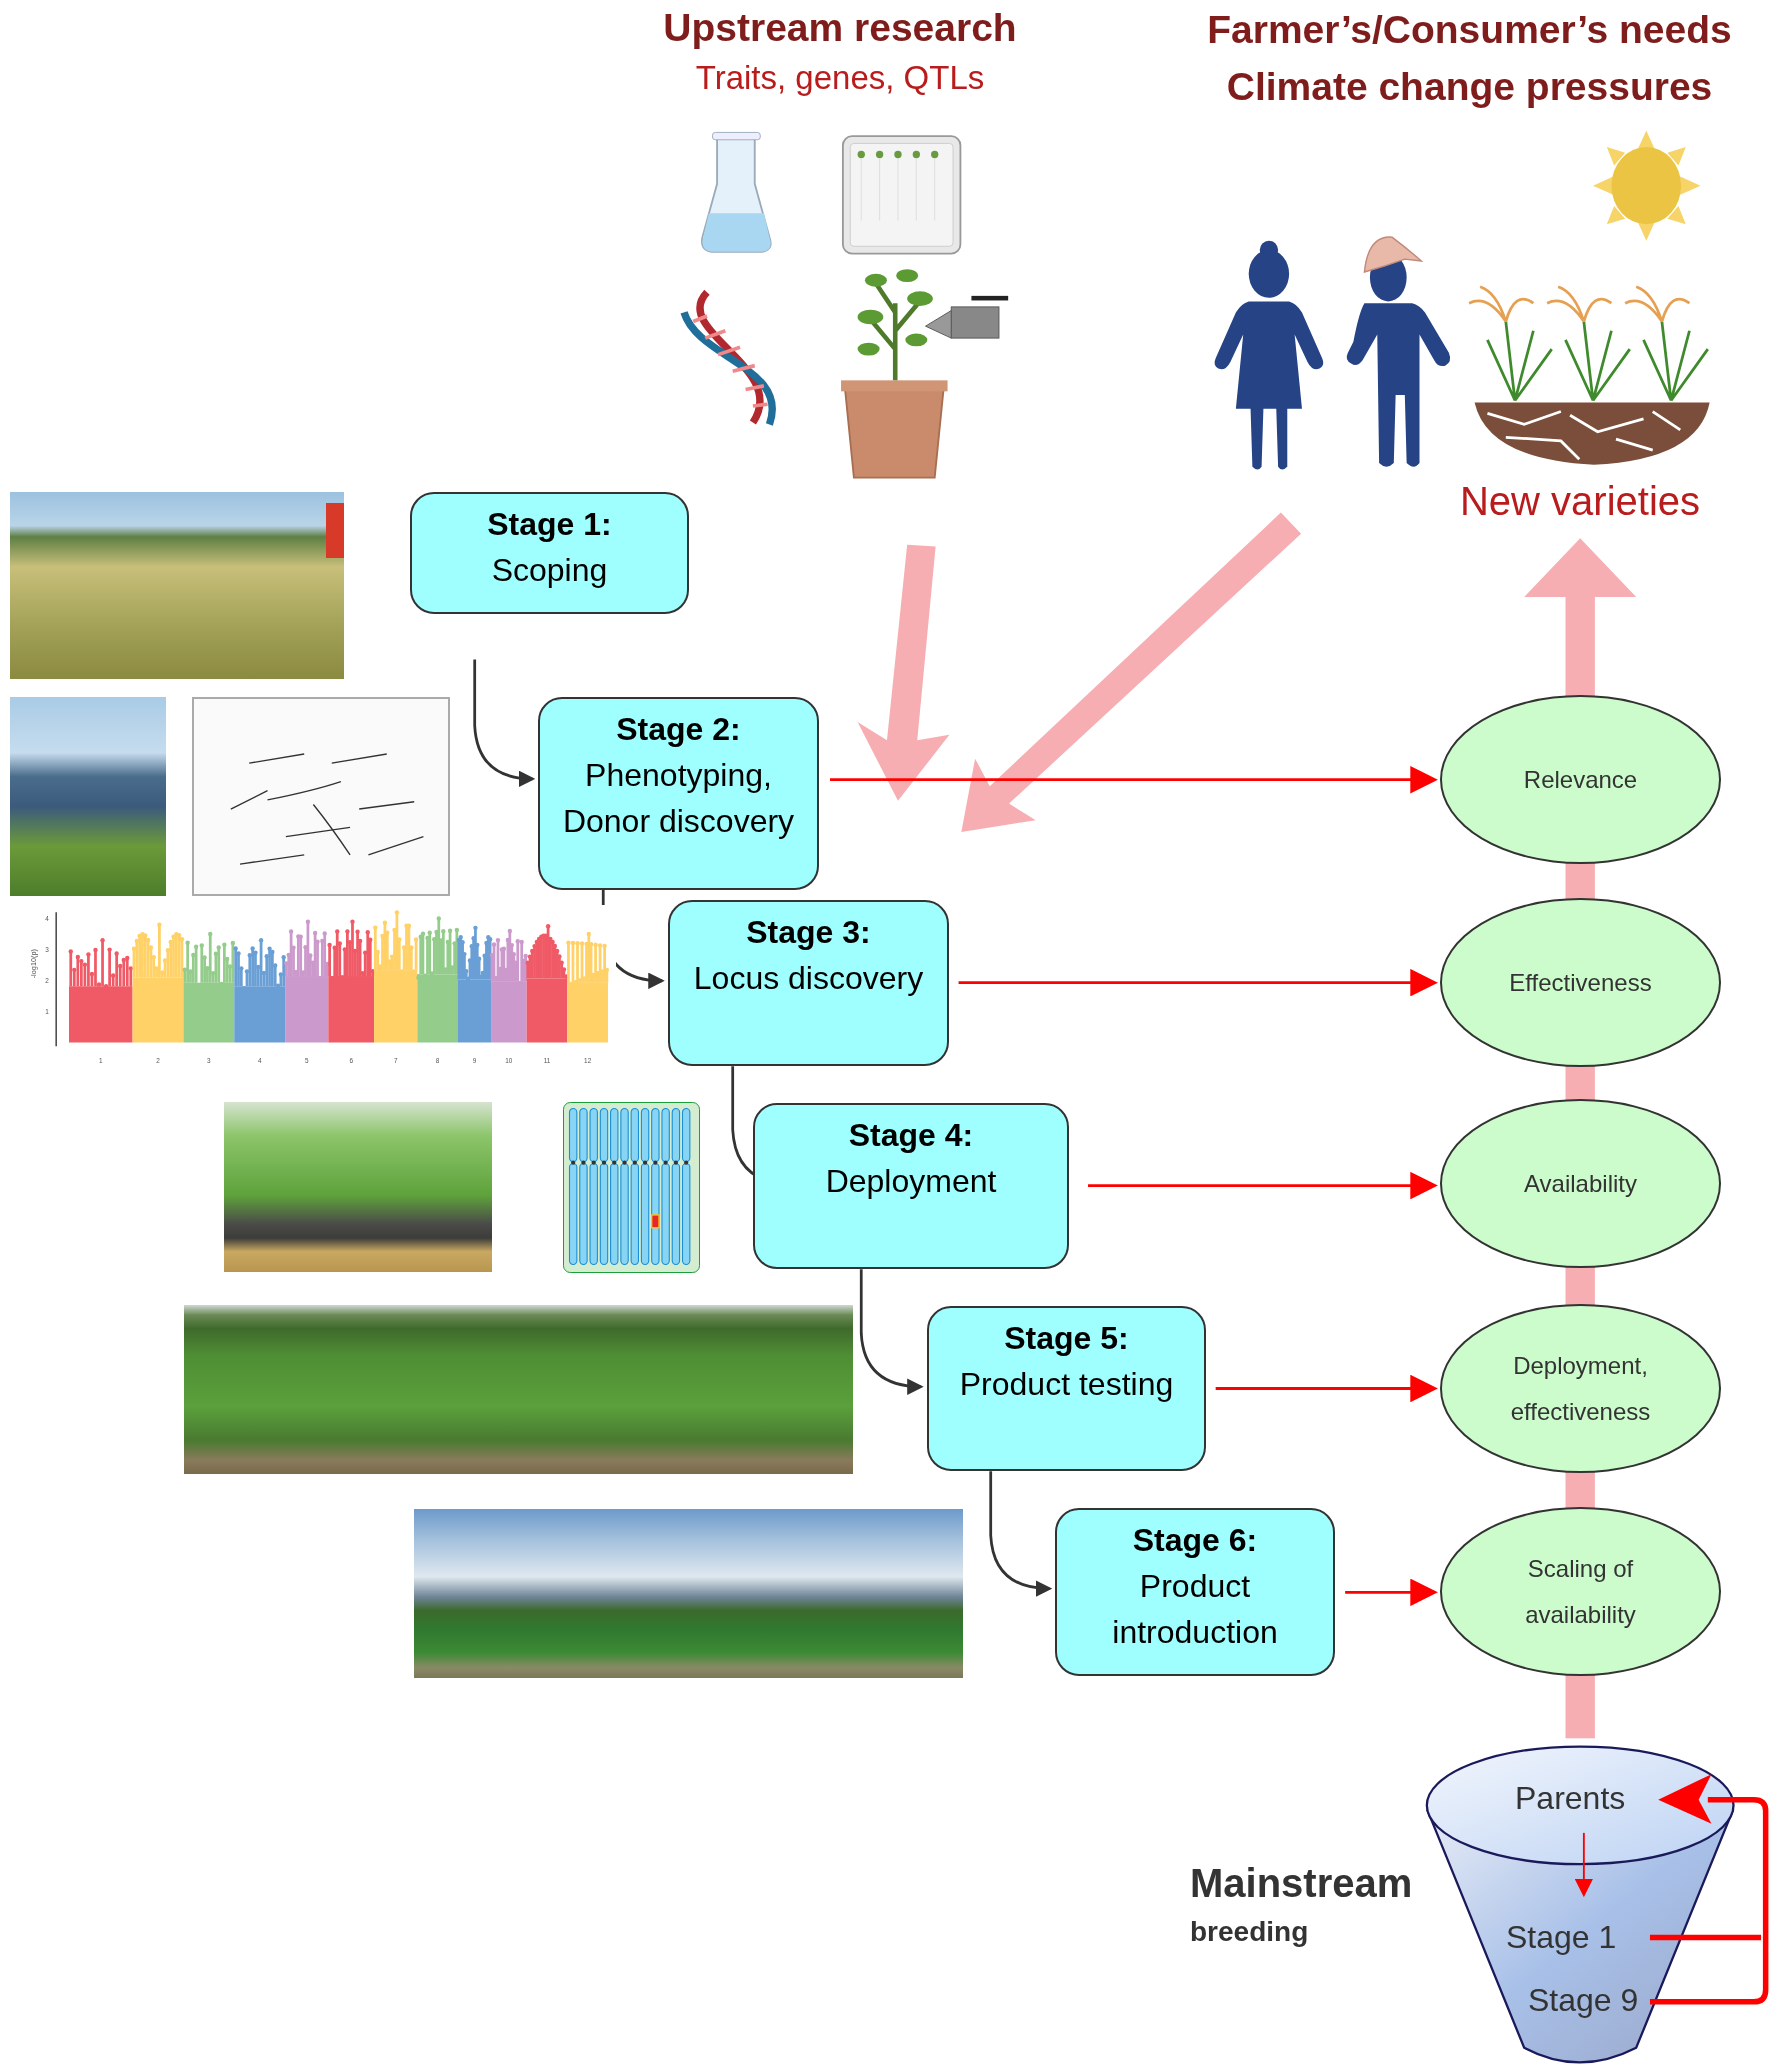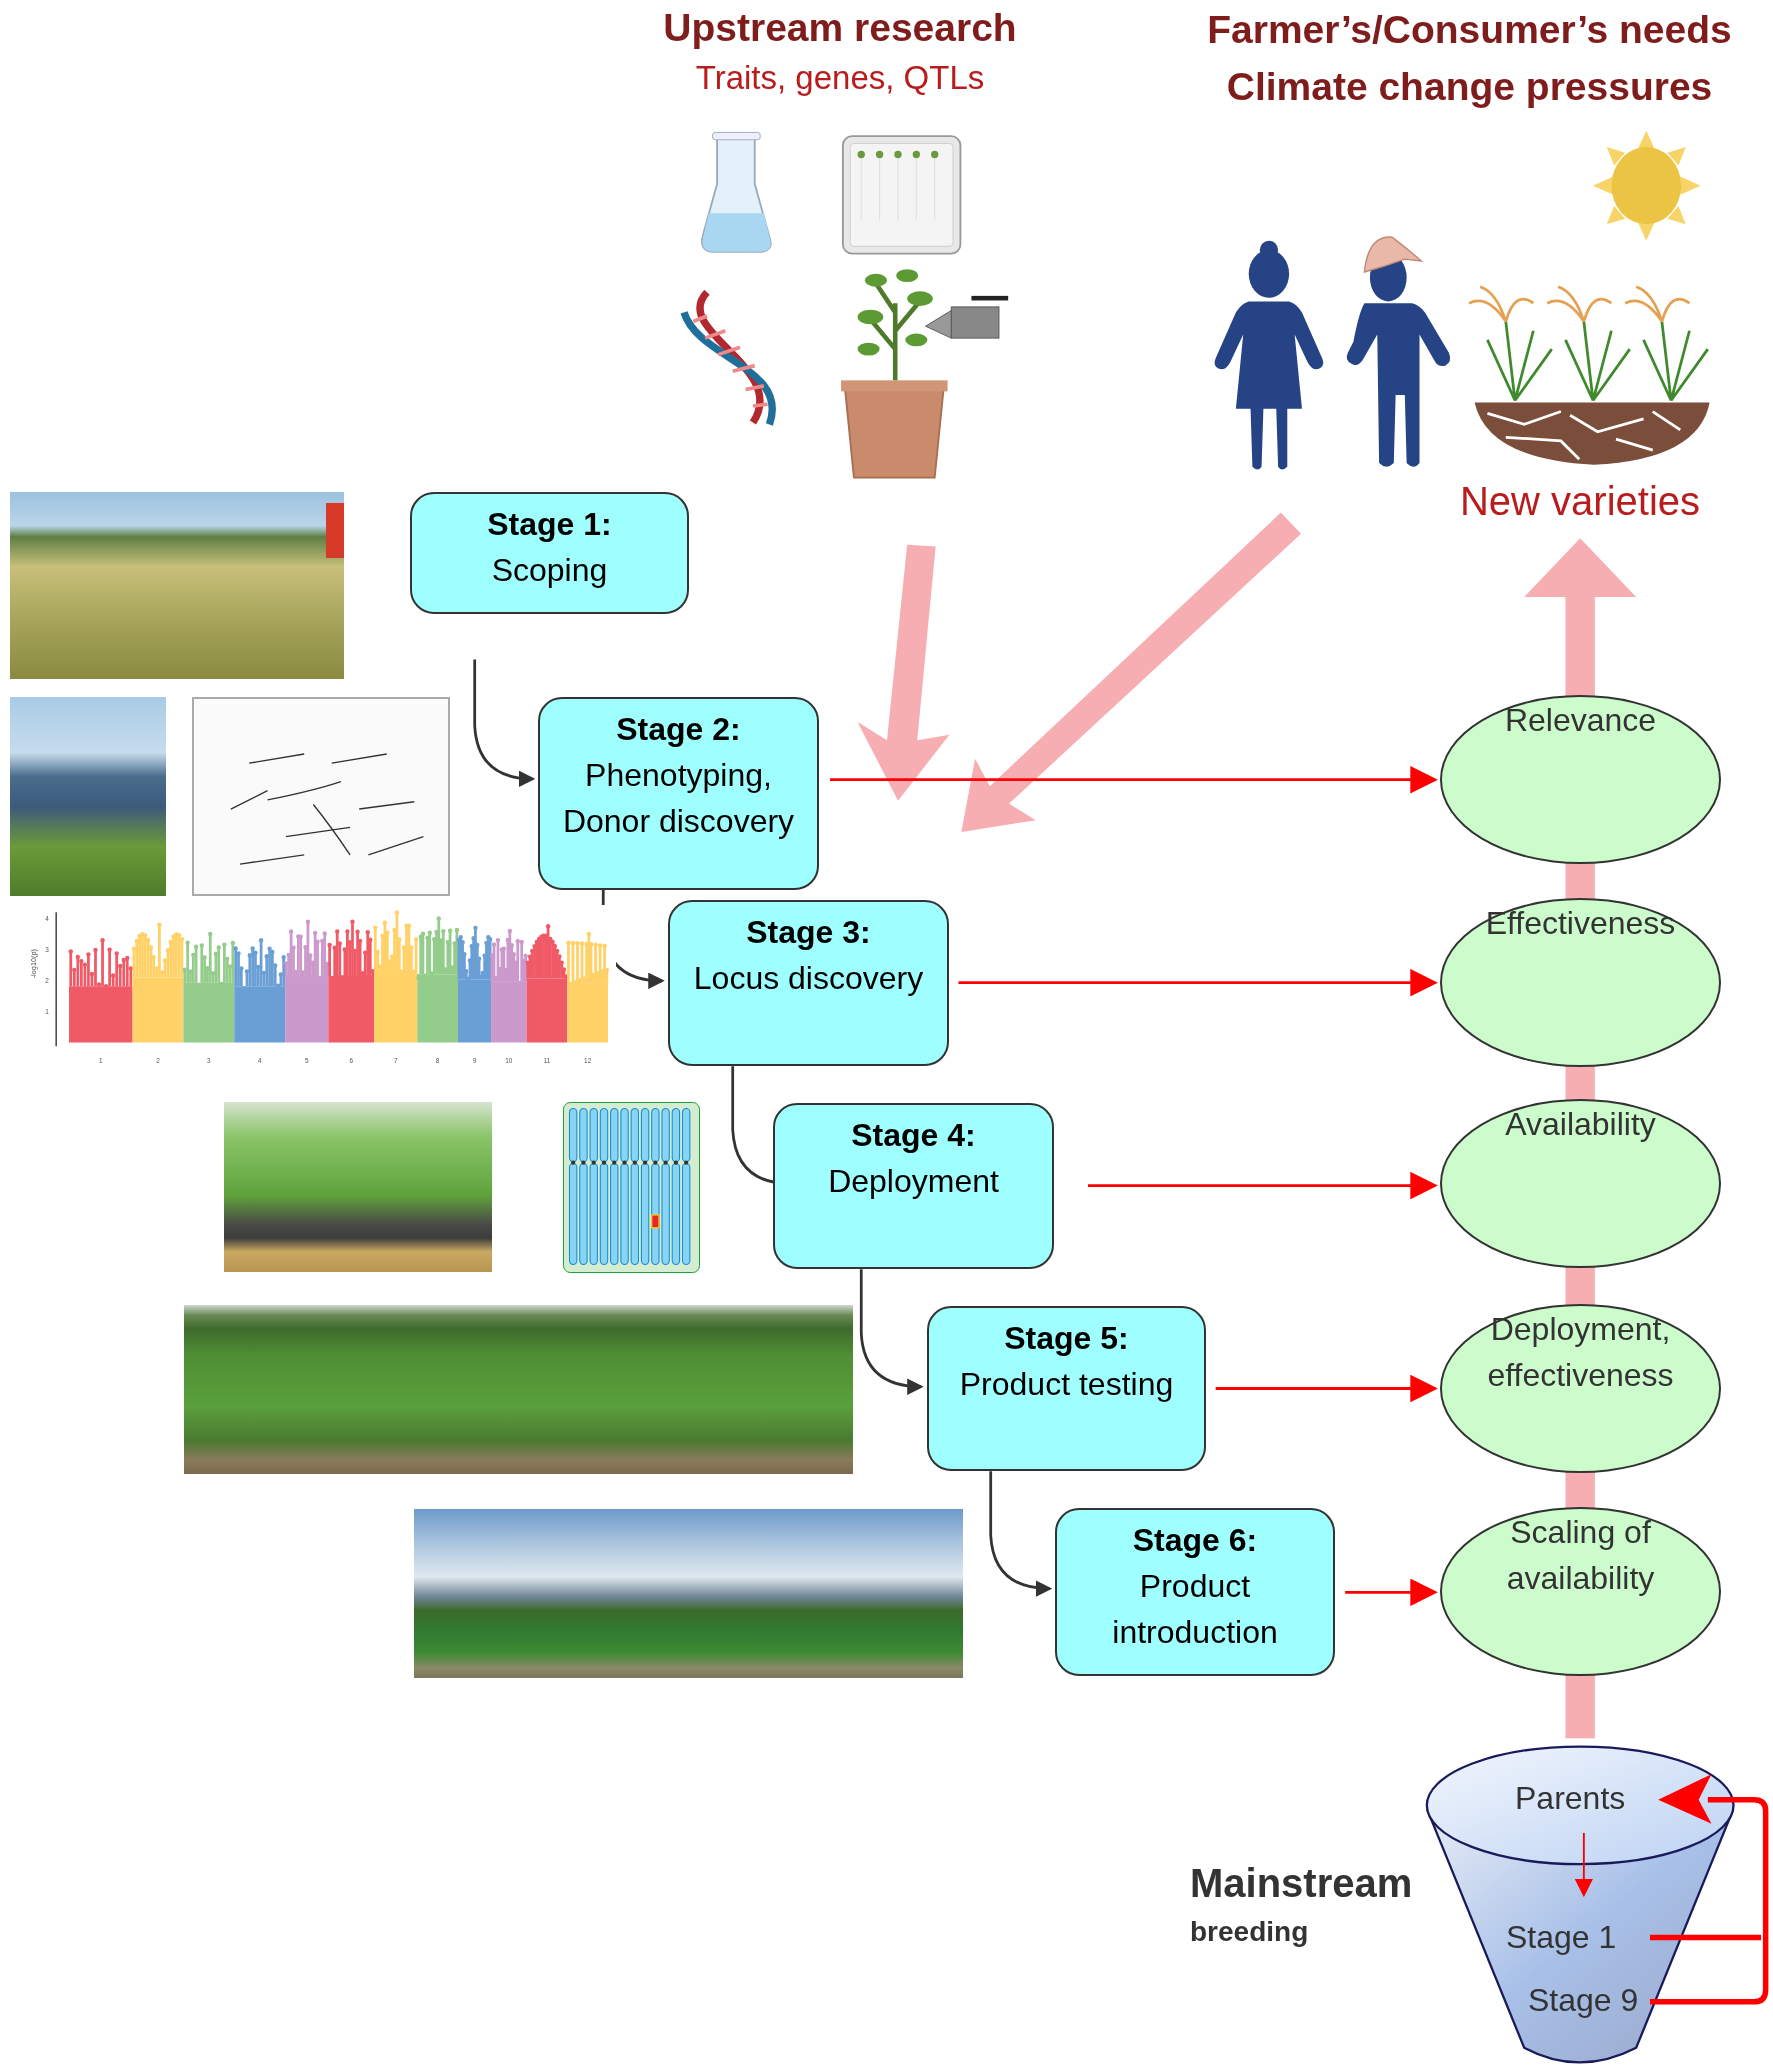--- a/index.html
+++ b/index.html
@@ -6,22 +6,22 @@
   body { width:1773px; height:2070px; position:relative; overflow:hidden;
          font-family:"Liberation Sans", "DejaVu Sans", sans-serif; color:#333; }
   .abs { position:absolute; }
   .heading { position:absolute; text-align:center; font-weight:bold; color:#7f1d1d; font-size:39px; line-height:55px; }
   .subheading { position:absolute; text-align:center; color:#b91c1c; font-size:33px; }
   .stage-box { position:absolute; background:#9efffe; border:2.8px solid #333; border-radius:24px;
                box-sizing:border-box; text-align:center; color:#000; padding-top:7.3px; }
   .stage-title { font-weight:bold; font-size:32px; line-height:46px; display:block; }
   .stage-desc { font-size:32px; line-height:46px; display:block; }
   .goal-ellipse { position:absolute; width:281px; height:169px; border-radius:50%; background:#ccfccc;
-                  border:2.8px solid #333; box-sizing:border-box; display:flex; align-items:flex-start;
-                  justify-content:center; text-align:center; font-size:32px; line-height:46px; color:#333; }
+                  border:2.8px solid #333; box-sizing:border-box; display:flex; align-items:center;
+                  justify-content:center; text-align:center; font-size:24px; line-height:46px; color:#333; }
   .photo { position:absolute; overflow:hidden; }
   .label-text { position:absolute; color:#333; }
   svg.overlay { position:absolute; left:0; top:0; }
 </style>
 </head>
 <body>
 
 <div class="heading" style="left:624px; top:0px; width:432px;">Upstream research</div>
 <div class="subheading" style="left:624px; top:59px; width:432px;">Traits, genes, QTLs</div>
 <div class="heading" style="left:1185px; top:1.8px; width:569px;">Farmer’s/Consumer’s needs</div>
@@ -745,21 +745,21 @@
 </div>
 <div class="stage-box" style="left:538px; top:697px; width:281px; height:193px;">
   <span class="stage-title">Stage 2:</span>
   <span class="stage-desc">Phenotyping,</span>
   <span class="stage-desc">Donor discovery</span>
 </div>
 <div class="stage-box" style="left:668px; top:900px; width:281px; height:166px;">
   <span class="stage-title">Stage 3:</span>
   <span class="stage-desc">Locus discovery</span>
 </div>
-<div class="stage-box" style="left:773px; top:1103px; width:281px; height:166px;">
+<div class="stage-box" style="left:753px; top:1103px; width:316px; height:166px;">
   <span class="stage-title">Stage 4:</span>
   <span class="stage-desc">Deployment</span>
 </div>
 <div class="stage-box" style="left:927px; top:1306px; width:279px; height:165px;">
   <span class="stage-title">Stage 5:</span>
   <span class="stage-desc">Product testing</span>
 </div>
 <div class="stage-box" style="left:1055px; top:1508px; width:280px; height:168px;">
   <span class="stage-title">Stage 6:</span>
   <span class="stage-desc">Product</span>

